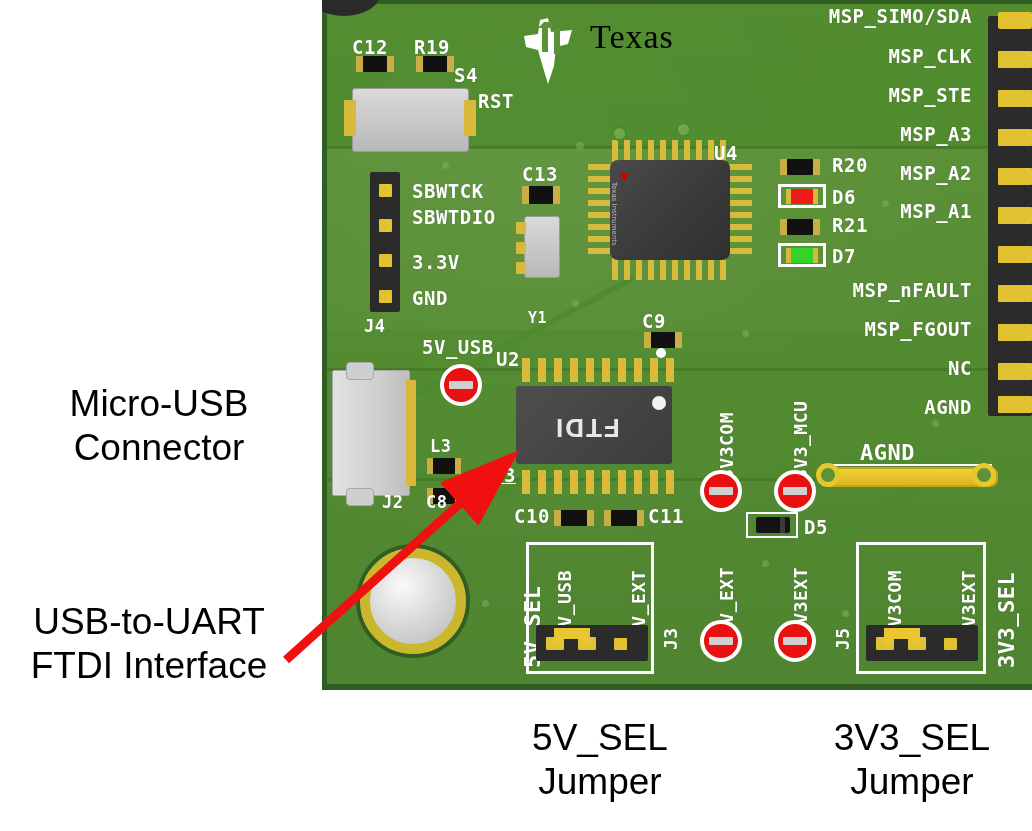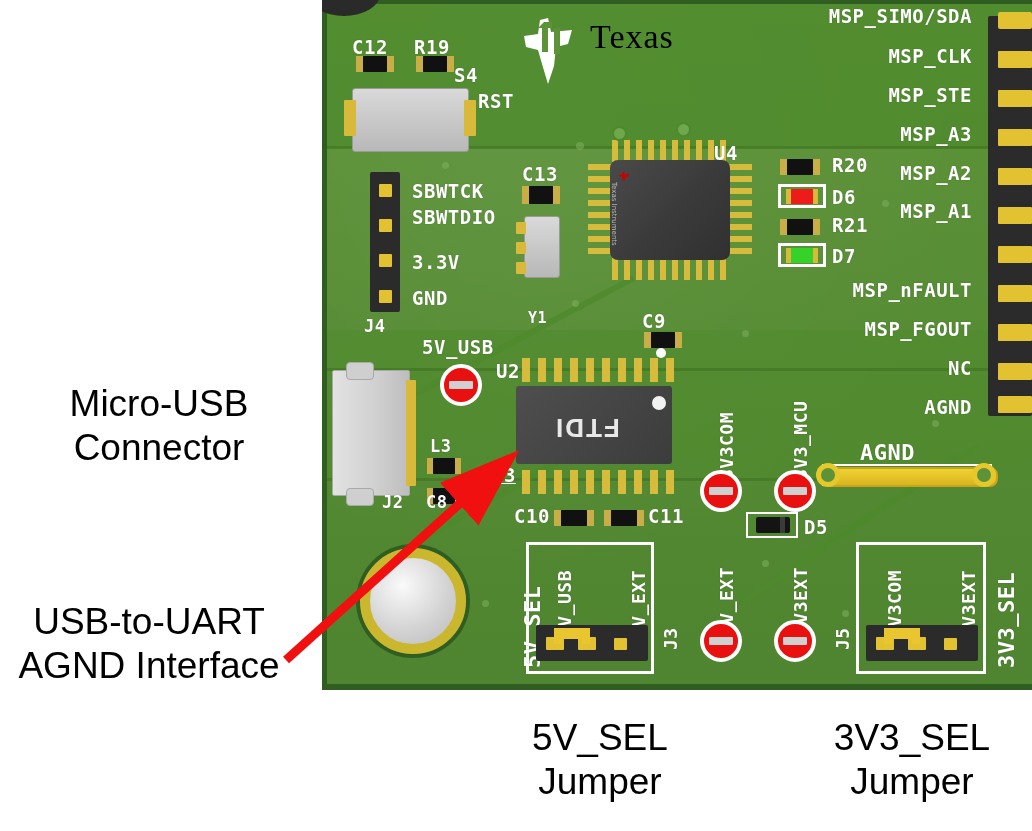--- a/index.html
+++ b/index.html
@@ -262,21 +262,21 @@
   <div class="pad" style="left:86px;top:428px;width:8px;height:6px;"></div>
   <div class="pad" style="left:86px;top:440px;width:8px;height:6px;"></div>
   <div class="pad" style="left:86px;top:452px;width:8px;height:6px;"></div>
   <div class="silk sm" style="left:60px;top:492px;">J2</div>
 
   <div class="silk sm" style="left:108px;top:436px;">L3</div>
   <div class="res" style="left:110px;top:458px;width:24px;height:16px;"></div>
   <div class="res" style="left:110px;top:488px;width:24px;height:16px;"></div>
   <div class="silk sm" style="left:104px;top:492px;">C8</div>
 
-  <div class="silk" style="left:174px;top:360px;">U2</div>
+  <div class="silk" style="left:174px;top:348px;">U2</div>
   <div class="pinrow" style="left:200px;top:358px;width:166px;height:24px;">
     <div class="leg" style="left:0;top:0;width:8px;height:24px;"></div>
     <div class="leg" style="left:16px;top:0;width:8px;height:24px;"></div>
     <div class="leg" style="left:32px;top:0;width:8px;height:24px;"></div>
     <div class="leg" style="left:48px;top:0;width:8px;height:24px;"></div>
     <div class="leg" style="left:64px;top:0;width:8px;height:24px;"></div>
     <div class="leg" style="left:80px;top:0;width:8px;height:24px;"></div>
     <div class="leg" style="left:96px;top:0;width:8px;height:24px;"></div>
     <div class="leg" style="left:112px;top:0;width:8px;height:24px;"></div>
     <div class="leg" style="left:128px;top:0;width:8px;height:24px;"></div>
@@ -378,19 +378,19 @@
       <path d="M0,0 L9,3.2 L0,6.4 Z" fill="#f01010"></path>
     </marker>
   </defs>
   <line x1="286" y1="660" x2="506" y2="462" stroke="#f01010" stroke-width="9" marker-end="url(#ah)"></line>
 </svg>
 
 <div class="callout" style="left:30px;top:382px;width:258px;">Micro-USB
 Connector</div>
 
 <div class="callout" style="left:4px;top:600px;width:290px;">USB-to-UART
-AGND Interface</div>
+FTDI Interface</div>
 
 <div class="callout" style="left:500px;top:716px;width:200px;">5V_SEL
 Jumper</div>
 
 <div class="callout" style="left:812px;top:716px;width:200px;">3V3_SEL
 Jumper</div>
 
 </body></html>

